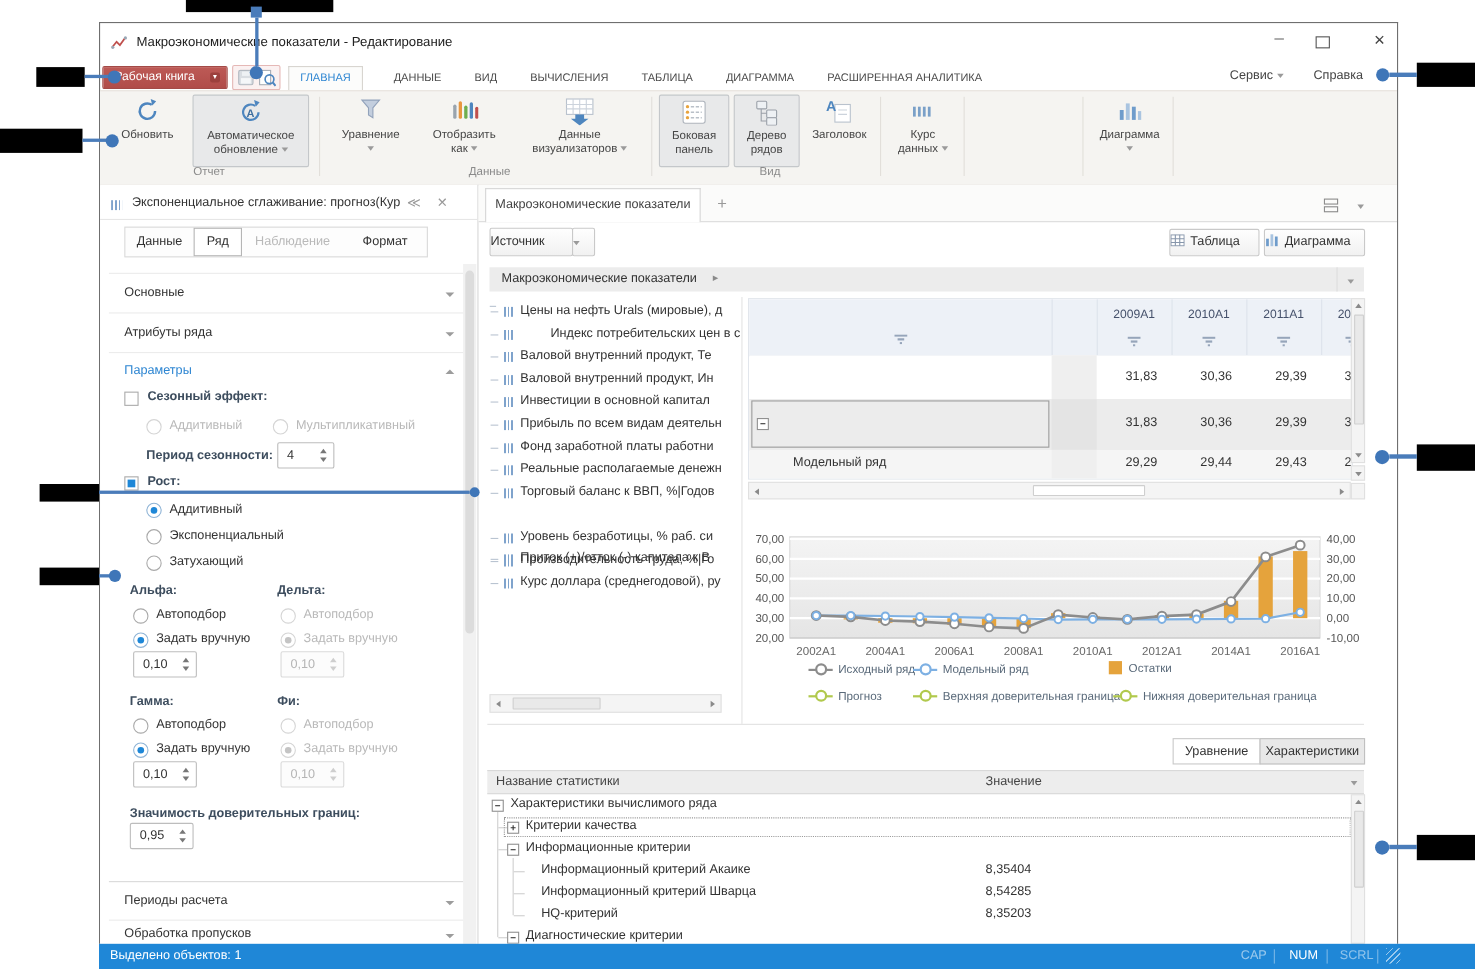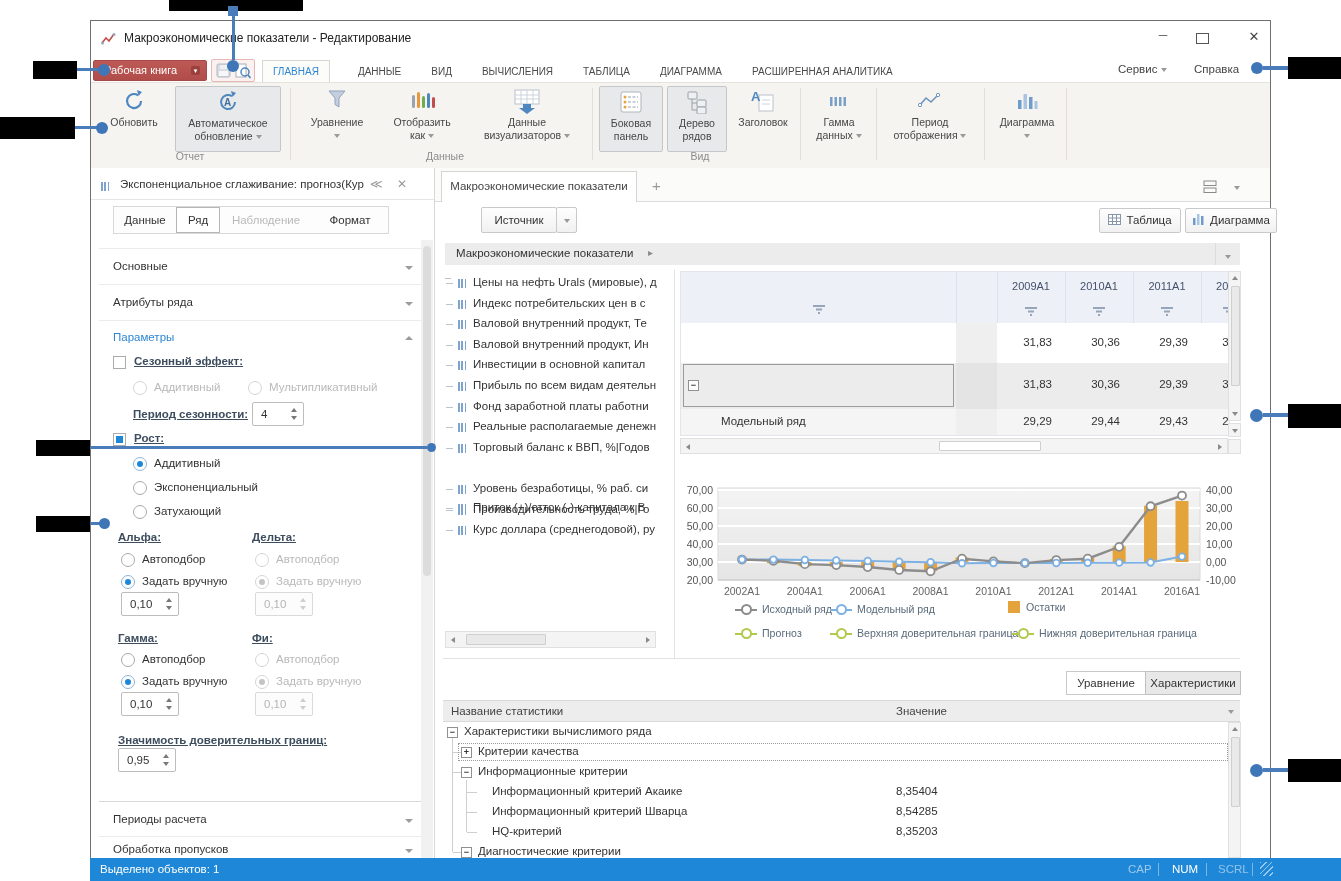--- a/index.html
+++ b/index.html
@@ -1,21 +1,21 @@
 <!DOCTYPE html>
 <html><head>
 <meta charset="utf-8">
 <style>
   html,body{margin:0;padding:0;background:#fff;}
   .page{position:relative;width:1341px;height:881px;overflow:hidden;background:#fff;
         font-family:"Liberation Sans","DejaVu Sans",sans-serif;}
   .abs{position:absolute;}
   .t{font-size:11.5px;color:#333;white-space:nowrap;}
   .ts{font-size:11px;color:#333;white-space:nowrap;}
-  .b{font-weight:bold;color:#3d4d5e;font-size:11.5px;white-space:nowrap;text-decoration:underline;}
+  .b{font-weight:bold;color:#3d4d5e;font-size:11.5px;white-space:nowrap;}
   .dis{color:#b9b9b9;}
   .win{border:1px solid #6f6f6f;background:#fff;box-sizing:border-box;}
   .ribbon{background:#f5f4f1;border-top:1px solid #e6e2dc;border-bottom:1px solid #d6d2cc;}
   .rtab{font-size:10px;color:#4a4a4a;padding:5px 2px;cursor:default;}
   .rtab.active{color:#2e86d2;background:#fcfcfb;border:1px solid #d8d5d0;border-bottom:none;padding:5px 10px;}
   .rbtn{position:absolute;top:86px;height:62px;text-align:center;font-size:10.5px;color:#474747;line-height:12.5px;}
   .rbtn .ric{height:30px;display:flex;align-items:center;justify-content:center;}
   .rbtn.pressed{background:#e8e9ea;border:1px solid #c4c7ca;border-radius:2px;box-sizing:border-box;}
   .rsep{position:absolute;top:88px;width:1px;height:72px;background:#e2dfda;}
   .rgrouplabel{position:absolute;top:150px;font-size:10.5px;color:#8b8b8b;text-align:center;}
@@ -45,21 +45,21 @@
   .lm{position:relative;display:inline-block;width:22px;height:9px;vertical-align:-1px;margin-right:5px;}
   .lm .line{position:absolute;left:0;right:0;top:3.5px;height:2px;background:currentColor;}
   .lm .dot{position:absolute;left:6px;top:-1px;width:7px;height:7px;border:2px solid currentColor;border-radius:50%;background:#fff;}
   .lmsq{display:inline-block;width:12px;height:12px;vertical-align:-2px;margin-right:6px;}
   .sb{background:#f4f4f4;border:1px solid #e0e0e0;box-sizing:border-box;}
   .sbthumb{background:#e9e9e9;border:1px solid #cfcfcf;box-sizing:border-box;border-radius:1px;}
   .sar{position:absolute;width:0;height:0;}
   .black-box{position:absolute;background:#000;}
   .cline{position:absolute;background:#4a7cba;}
   .cdot{position:absolute;border-radius:50%;background:#3f76b8;}
-  .btn{border:1px solid #c9c9c9;background:linear-gradient(#fefefe,#f1f1f1);box-sizing:border-box;border-radius:2px;font-size:11.5px;color:#333;text-align:center;margin-left:36px;}
+  .btn{border:1px solid #c9c9c9;background:linear-gradient(#fefefe,#f1f1f1);box-sizing:border-box;border-radius:2px;font-size:11.5px;color:#333;text-align:left;}
   .statusbar{background:#1f87d7;color:#fff;font-size:11.5px;}
 </style>
 </head>
 <body>
 
 <div class="page">
 
   <div class="abs win" style="left:90px;top:20px;width:1181px;height:838px;border-bottom:none;"></div>
 
   <span class="abs" style="left:101px;top:32px;">
@@ -208,35 +208,24 @@
   <div class="rsep" style="left:800px;"></div>
   <div class="rbtn" style="left:808px;width:62px;">
     <div class="ric">
         <svg width="20" height="14">
           <rect x="1" y="3" width="2.5" height="9" fill="#7aa0c8"></rect>
           <rect x="5.5" y="3" width="2.5" height="9" fill="#7aa0c8"></rect>
           <rect x="10" y="3" width="2.5" height="9" fill="#7aa0c8"></rect>
           <rect x="14.5" y="3" width="2.5" height="9" fill="#7aa0c8"></rect>
         </svg>
       </div>
-    <div>Гамма</div>
+    <div>Курс</div>
     <div><span>данных</span> <span class="dd"></span></div>
   </div>
   <div class="rsep" style="left:876px;"></div>
-  <div class="rbtn" style="left:884px;width:92px;">
-    <div class="ric">
-        <svg width="24" height="18">
-          <polyline points="2,13 8,6 13,10 20,3" fill="none" stroke="#6f94bd" stroke-width="1.6"></polyline>
-          <circle cx="2" cy="13" r="1.7" fill="#fff" stroke="#6f94bd"></circle>
-          <circle cx="20" cy="3" r="1.7" fill="#fff" stroke="#6f94bd"></circle>
-        </svg>
-      </div>
-    <div>Период</div>
-    <div><span>отображения</span> <span class="dd"></span></div>
-  </div>
   <div class="rsep" style="left:984px;"></div>
   <div class="rbtn" style="left:992px;width:70px;">
     <div class="ric">
         <svg width="22" height="20">
           <rect x="2" y="9" width="3.5" height="9" fill="#6f9ccb"></rect>
           <rect x="7.5" y="3" width="3.5" height="15" fill="#a9c4e0"></rect>
           <rect x="13" y="6" width="3.5" height="12" fill="#6f9ccb"></rect>
           <rect x="18.5" y="10" width="3" height="8" fill="#a9c4e0"></rect>
         </svg>
       </div>
@@ -397,21 +386,21 @@
 
   <div class="abs" style="left:445px;top:270px;width:228px;height:300px;overflow:hidden;">
     <div class="abs" style="left:0;top:8px;width:6px;height:1px;background:#b9c4d1;"></div>
   </div>
   <div id="tree-items" class="abs" style="left:445px;top:274px;width:228px;height:280px;overflow:hidden;">
       <div style="position: absolute; left: 0px; top: 0px; height: 20px; width: 228px;">
         <span style="position:absolute;left:1px;top:9px;width:7px;height:1px;background:#b9c4d1;"></span>
         <span class="sicon" style="left:13px;top:5px;"></span>
         <span class="t" style="position:absolute;left:28px;top:2px;width:200px;overflow:hidden;display:inline-block;">Цены на нефть Urals (мировые), д</span>
       </div>
-      <div style="position: absolute; left: 0px; top: 20.6px; height: 20px; width: 228px;">
+      <div style="position: absolute; left: 0px; top: 20.6px; height: 20px; width: 228px; text-align: right;">
         <span style="position:absolute;left:1px;top:9px;width:7px;height:1px;background:#b9c4d1;"></span>
         <span class="sicon" style="left:13px;top:5px;"></span>
         <span class="t" style="position:absolute;left:28px;top:2px;width:200px;overflow:hidden;display:inline-block;">Индекс  потребительских цен в с</span>
       </div>
       <div style="position: absolute; left: 0px; top: 41.2px; height: 20px; width: 228px;">
         <span style="position:absolute;left:1px;top:9px;width:7px;height:1px;background:#b9c4d1;"></span>
         <span class="sicon" style="left:13px;top:5px;"></span>
         <span class="t" style="position:absolute;left:28px;top:2px;width:200px;overflow:hidden;display:inline-block;">Валовой внутренний продукт, Те</span>
       </div>
       <div style="position: absolute; left: 0px; top: 61.8px; height: 20px; width: 228px;">

